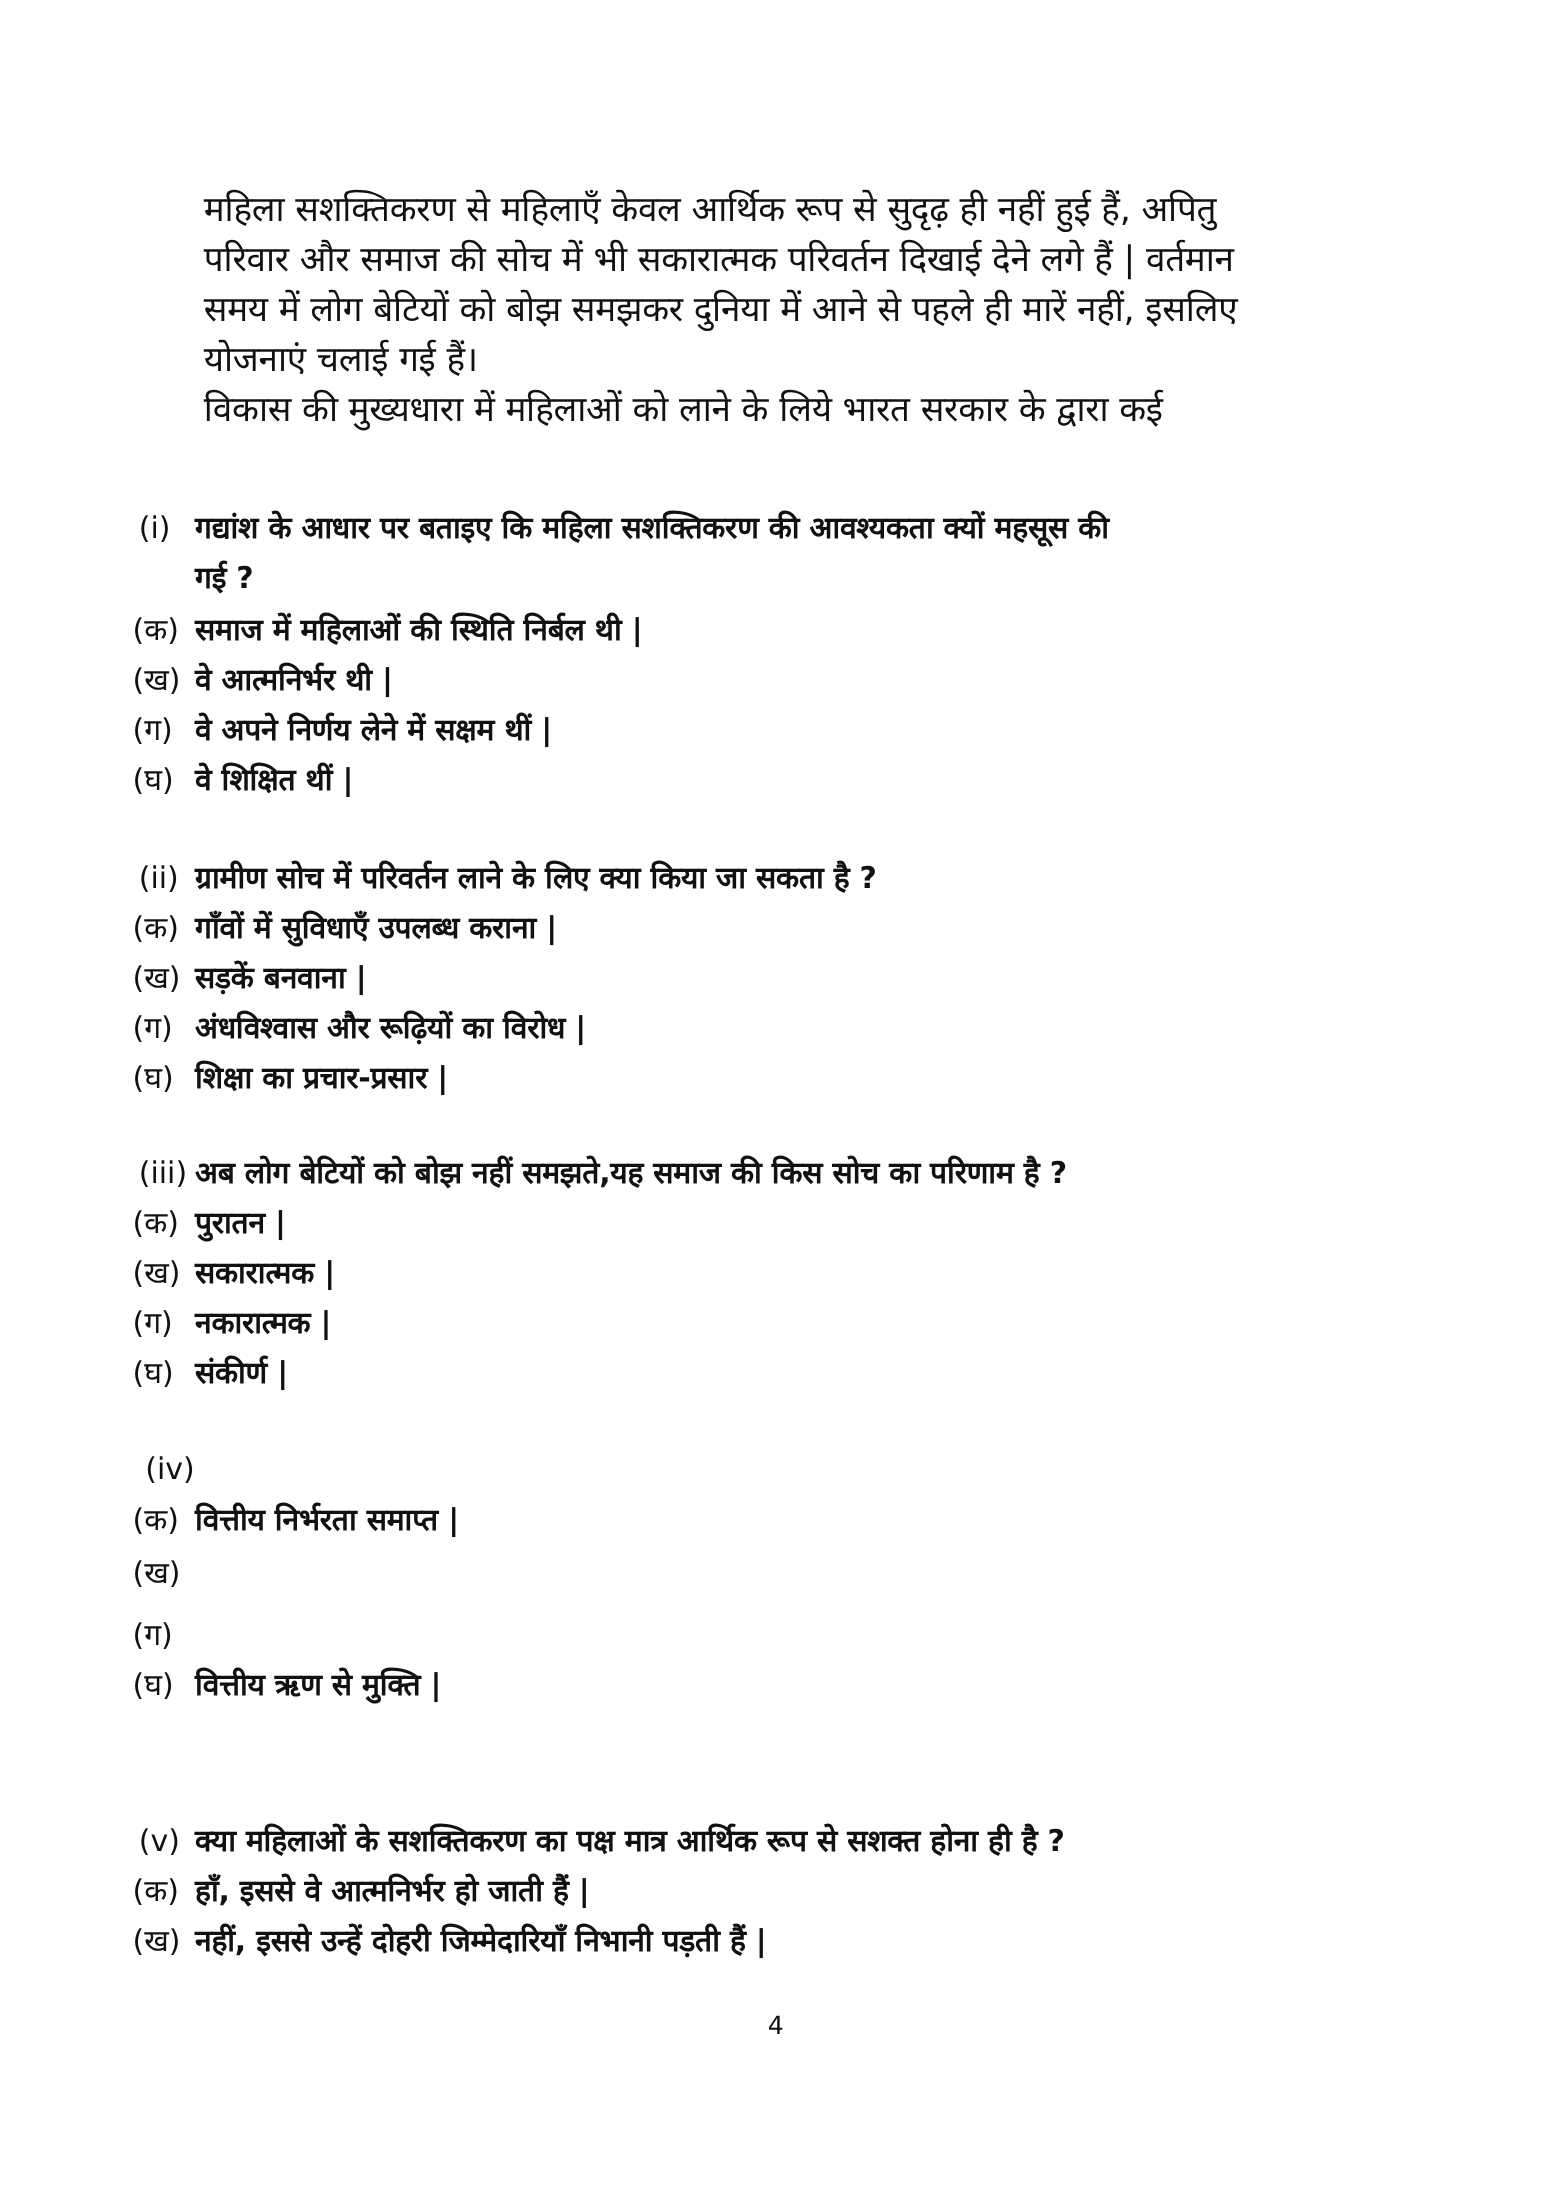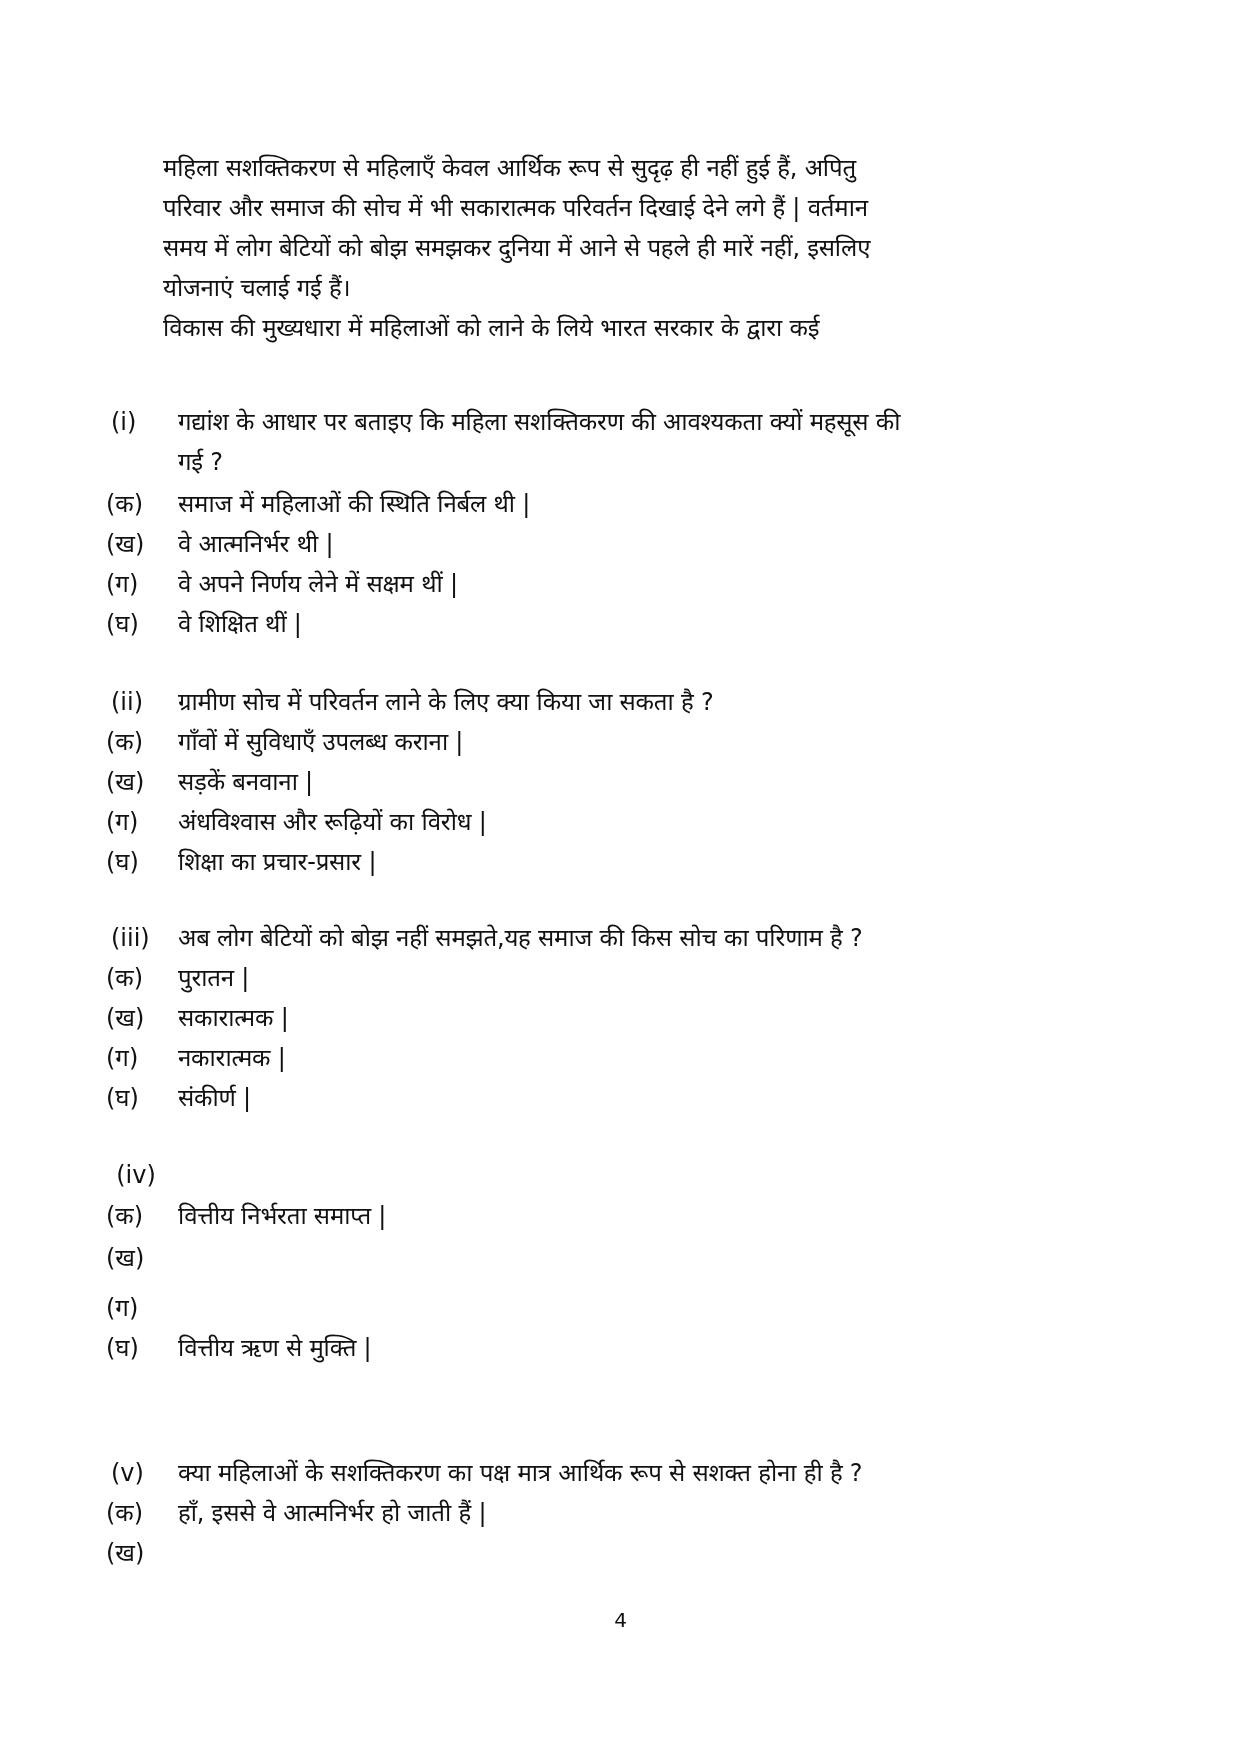--- a/index.html
+++ b/index.html
@@ -22,21 +22,21 @@
       width: 1241px;
       height: 1754px;
     }
     .passage {
       position: absolute;
       left: 163px;
       top: 148px;
       width: 900px;
     }
     .passage-line {
-      font-size: 24px;
+      font-size: 28px;
       line-height: 40px;
       height: 40px;
       white-space: nowrap;
       letter-spacing: -0.2px;
     }
     .line {
       position: absolute;
       left: 0;
       width: 1241px;
       font-size: 24px;
@@ -47,22 +47,23 @@
     .label {
       position: absolute;
       left: 106px;
       width: 50px;
     }
     .label.q {
       left: 111px;
     }
     .text {
       position: absolute;
-      left: 178px;
+      left: 156px;
       letter-spacing: -0.2px;
+      font-weight: bold;
     }
     .page-number {
       position: absolute;
       left: 0;
       width: 1241px;
       top: 1606px;
       text-align: center;
       font-size: 20px;
       line-height: 28px;
     }
@@ -176,18 +177,19 @@
     <div class="line" style="top:1453px;">
       <span class="label q">(v)</span>
       <span class="text">क्या महिलाओं के सशक्तिकरण का पक्ष मात्र आर्थिक रूप से सशक्त होना ही है ?</span>
     </div>
     <div class="line" style="top:1493px;">
       <span class="label">(क)</span>
       <span class="text">हाँ, इससे वे आत्मनिर्भर हो जाती हैं |</span>
     </div>
     <div class="line" style="top:1533px;">
       <span class="label">(ख)</span>
+      <span class="text">नहीं, इससे उन्हें दोहरी जिम्मेदारियाँ निभानी पड़ती हैं |</span>
     </div>
   </div>
 
   <div class="page-number">4</div>
 
 </div>
 
 </body></html>

